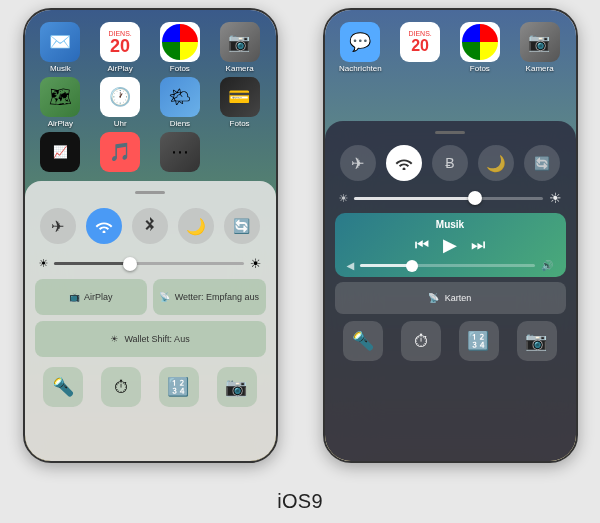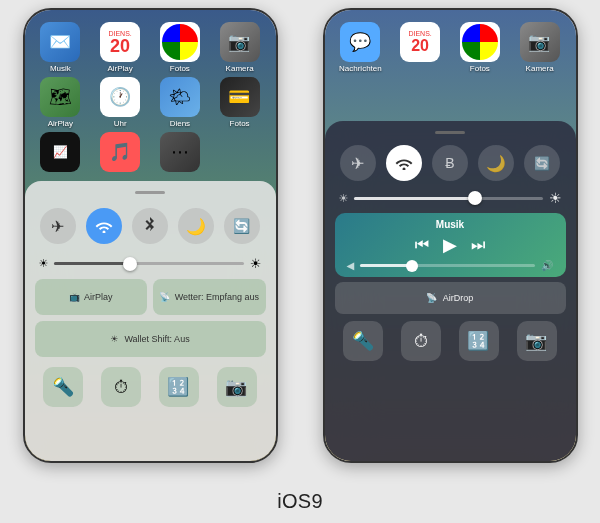--- a/index.html
+++ b/index.html
@@ -634,21 +634,21 @@
               <div class="cc10-vol-track">
                 <div class="cc10-vol-fill"></div>
                 <div class="cc10-vol-thumb"></div>
               </div>
               <span style="font-size:10px;color:rgba(255,255,255,0.7);">🔊</span>
             </div>
           </div>
 
           <div class="cc10-airdrop-btn">
             <span>📡</span>
-            <span>AirDrop</span>
+            <span>Karten</span>
           </div>
 
           <div class="cc10-apps-row">
             <div class="cc10-app-btn">🔦</div>
             <div class="cc10-app-btn">⏱</div>
             <div class="cc10-app-btn">🔢</div>
             <div class="cc10-app-btn">📷</div>
           </div>
         </div>
       </div>

